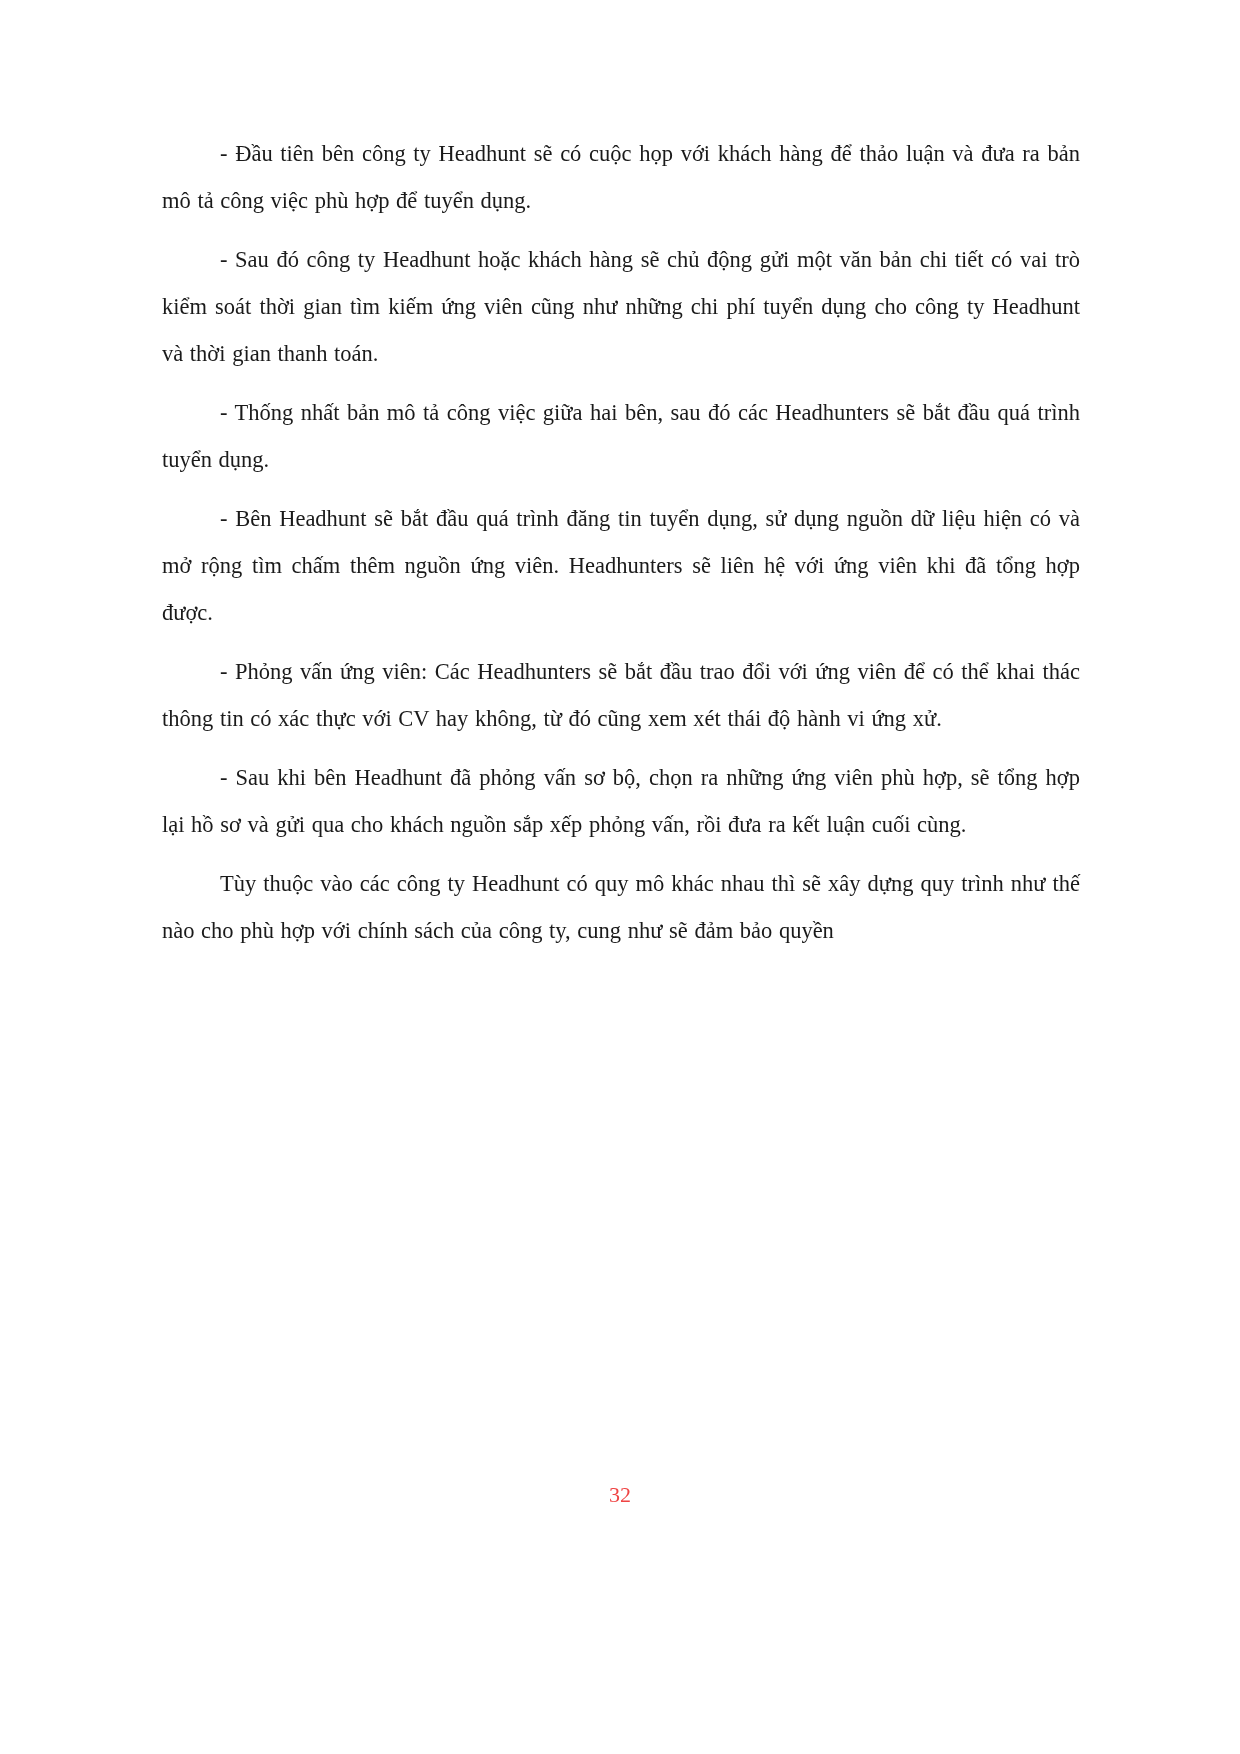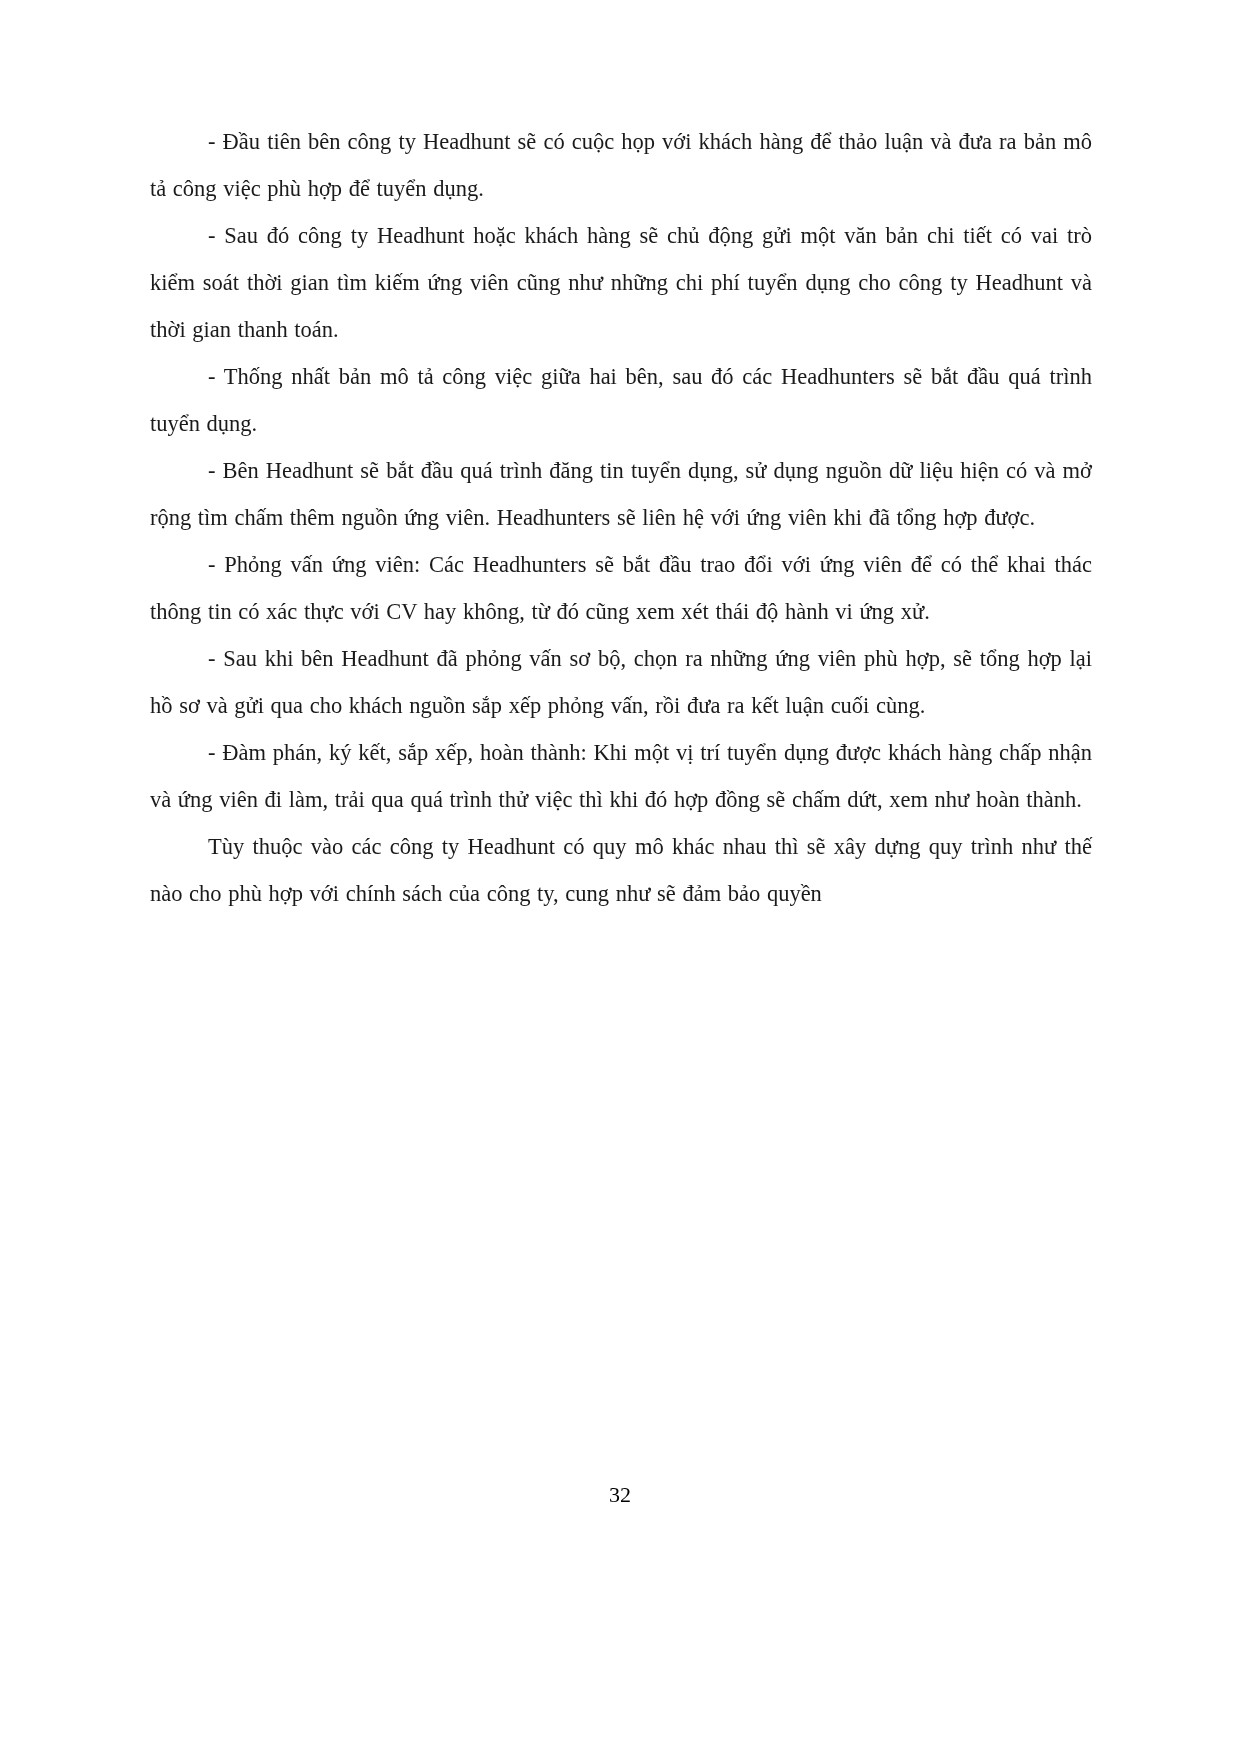--- a/index.html
+++ b/index.html
@@ -21,43 +21,42 @@
       position: absolute;
       top: 118px;
       left: 150px;
       right: 148px;
       font-size: 22.5px;
       line-height: 47px;
       text-align: justify;
       text-justify: inter-word;
     }
     .text-body p {
-      margin: 0;
+      margin: 12px;
       padding: 0;
       text-indent: 58px;
       word-spacing: 1px;
     }
     .page-number {
       position: absolute;
       top: 1482px;
       left: 0;
       width: 100%;
       text-align: center;
       font-size: 22px;
-      color: #000000;
+      color: #ef4444;
     }
   </style>
 </head>
 <body>
 
 <div class="page">
   <div class="text-body">
     <p>- Đầu tiên bên công ty Headhunt sẽ có cuộc họp với khách hàng để thảo luận và đưa ra bản mô tả công việc phù hợp để tuyển dụng.</p>
     <p>- Sau đó công ty Headhunt hoặc khách hàng sẽ chủ động gửi một văn bản chi tiết có vai trò kiểm soát thời gian tìm kiếm ứng viên cũng như những chi phí tuyển dụng cho công ty Headhunt và thời gian thanh toán.</p>
     <p>- Thống nhất bản mô tả công việc giữa hai bên, sau đó các Headhunters sẽ bắt đầu quá trình tuyển dụng.</p>
     <p>- Bên Headhunt sẽ bắt đầu quá trình đăng tin tuyển dụng, sử dụng nguồn dữ liệu hiện có và mở rộng tìm chấm thêm nguồn ứng viên. Headhunters sẽ liên hệ với ứng viên khi đã tổng hợp được.</p>
     <p>- Phỏng vấn ứng viên: Các Headhunters sẽ bắt đầu trao đổi với ứng viên để có thể khai thác thông tin có xác thực với CV hay không, từ đó cũng xem xét thái độ hành vi ứng xử.</p>
     <p>- Sau khi bên Headhunt đã phỏng vấn sơ bộ, chọn ra những ứng viên phù hợp, sẽ tổng hợp lại hồ sơ và gửi qua cho khách nguồn sắp xếp phỏng vấn, rồi đưa ra kết luận cuối cùng.</p>
-    <p>- Đàm phán, ký kết, sắp xếp, hoàn thành: Khi một vị trí tuyển dụng được khách hàng chấp nhận và ứng viên đi làm, trải qua quá trình thử việc thì khi đó hợp đồng sẽ chấm dứt, xem như hoàn thành.</p>
     <p>Tùy thuộc vào các công ty Headhunt có quy mô khác nhau thì sẽ xây dựng quy trình như thế nào cho phù hợp với chính sách của công ty, cung như sẽ đảm bảo quyền</p>
   </div>
   <div class="page-number">32</div>
 </div>
 
 </body></html>

